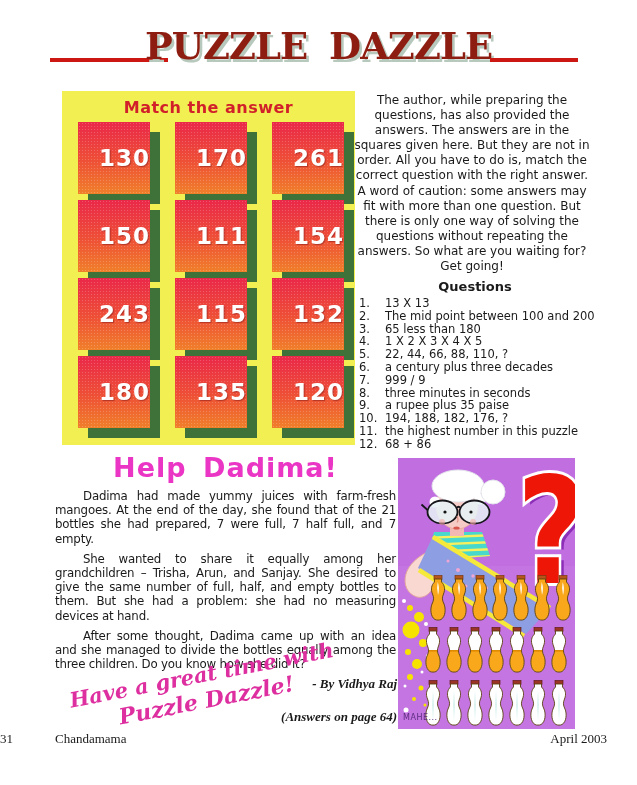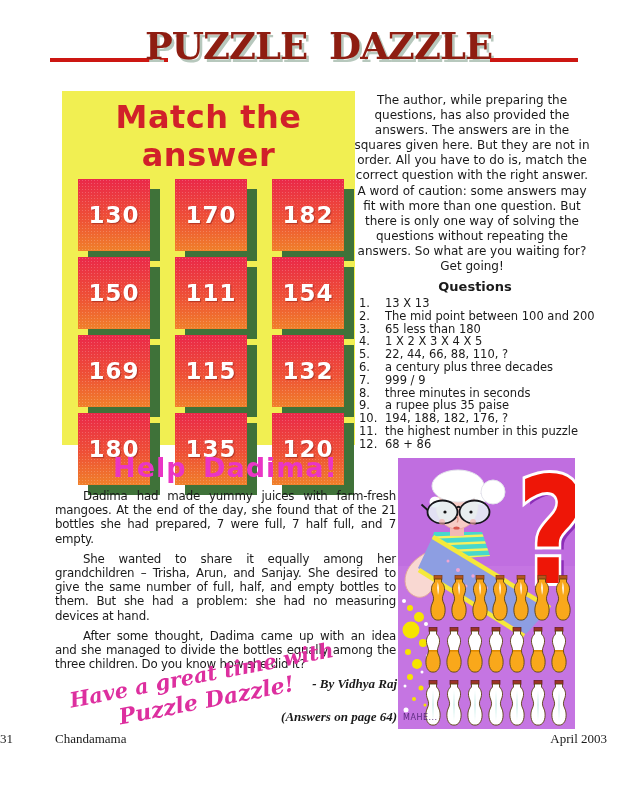--- a/index.html
+++ b/index.html
@@ -9,25 +9,25 @@
   
   .main-title{position:absolute;top:24px;left:0;width:637px;margin:0;text-align:center;
     font-family:"DejaVu Serif",serif;font-weight:bold;font-size:37px;letter-spacing:-1px;word-spacing:10px;
     color:var(--title-red,#8e1d11);text-shadow:2.5px 2.5px 0 var(--title-shadow,#b7c8bd);}
   .rule{position:absolute;top:58px;height:4px;background:var(--rule-red,#cc1712);}
   .rule.l{left:50px;width:118px;}
   .rule.r{left:490px;width:88px;}
 
   
   .match-box{position:absolute;left:62px;top:91px;width:293px;height:354px;background:var(--grid-bg,#f1ef52);}
-  .match-box h2{margin:7px 0 0;text-align:center;font-size:32px;font-weight:bold;letter-spacing:0.5px;
+  .match-box h2{margin:7px 0 0;text-align:center;font-size:16px;font-weight:bold;letter-spacing:0.5px;
     color:var(--match-title-red,#d1202a);}
   .grid{display:grid;grid-template-columns:repeat(3,72px);grid-auto-rows:72px;column-gap:25px;row-gap:6px;
     padding:5px 0 0 16px;}
-  .sq{display:flex;align-items:center;justify-content:center;color:var(--square-number,#ffffff);
+  .sq{display:flex;align-items:center;justify-content:flex-end;color:var(--square-number,#ffffff);
     font-weight:bold;font-size:23px;letter-spacing:1px;
     background-image:radial-gradient(rgba(255,255,255,0.20) 0.5px, rgba(0,0,0,0) 1px),
       linear-gradient(180deg,var(--square-top,#ea2849) 0%,#ee5036 55%,var(--square-bottom,#f0802a) 100%);
     background-size:3px 3px,100% 100%;
     box-shadow:10px 10px 0 var(--square-shadow,#3f7239);
     text-shadow:1px 1px 1px rgba(120,20,20,.5);}
 
   
   .intro{position:absolute;left:354px;top:93px;width:236px;font-size:12px;line-height:15.1px;text-align:center;}
   .questions{position:absolute;left:354px;top:279px;width:242px;}
@@ -73,33 +73,33 @@
   <section class="match-box">
     <h2>Match the answer</h2>
     <div class="grid">
       <div class="sq">
           <span>130</span>
         </div>
       <div class="sq">
           <span>170</span>
         </div>
       <div class="sq">
-          <span>182</span>
+          <span>261</span>
         </div>
       <div class="sq">
           <span>150</span>
         </div>
       <div class="sq">
           <span>111</span>
         </div>
       <div class="sq">
           <span>154</span>
         </div>
       <div class="sq">
-          <span>169</span>
+          <span>243</span>
         </div>
       <div class="sq">
           <span>115</span>
         </div>
       <div class="sq">
           <span>132</span>
         </div>
       <div class="sq">
           <span>180</span>
         </div>

